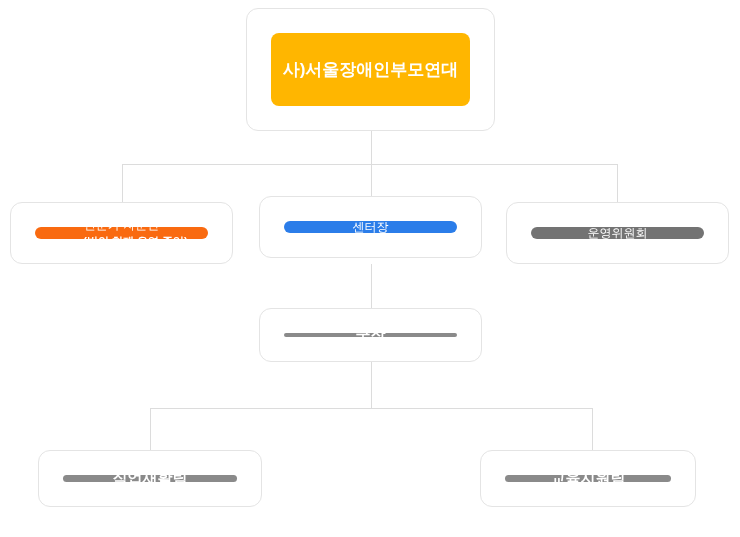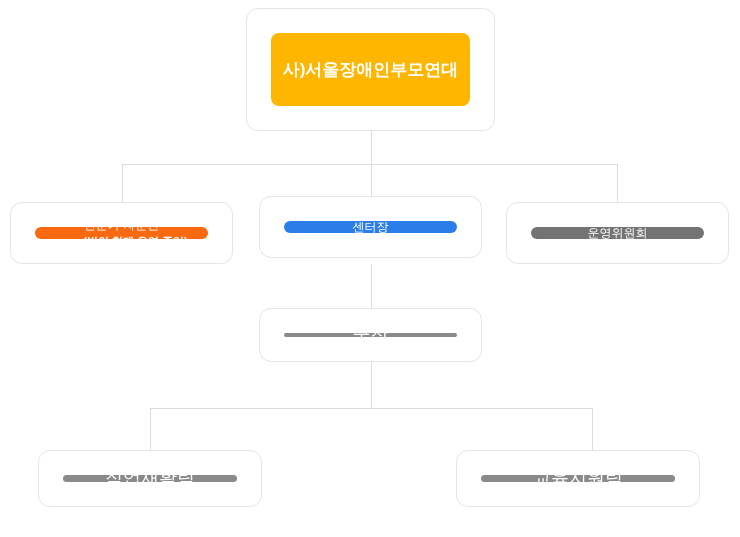--- a/index.html
+++ b/index.html
@@ -28,37 +28,37 @@
     flex-direction: column;
     align-items: center;
     justify-content: center;
     color: #ffffff;
     text-align: center;
     line-height: 1.25;
   }
   .root-label   { font-size: 17px; font-weight: 700; }
   .lv2-label    { font-size: 12px; font-weight: 400; }
   .lv2-sublabel { font-size: 11px; font-weight: 700; margin-top: 2px; margin-left: 28px; }
-  .gray-label   { font-size: 18px; font-weight: 400; }
+  .gray-label   { font-size: 15px; font-weight: 700; }
   .line {
     position: absolute;
     background: #dcdcdc;
     z-index: 1;
   }
   .line.v { width: 1px; }
   .line.h { height: 1px; }
 
   
   #node-root      { left: 246px; top: 8px;   width: 249px; height: 123px; }
   #node-advisors  { left: 10px;  top: 202px; width: 223px; height: 62px; }
   #node-director  { left: 259px; top: 196px; width: 223px; height: 62px; }
   #node-committee { left: 506px; top: 202px; width: 223px; height: 62px; }
   #node-manager   { left: 259px; top: 308px; width: 223px; height: 54px; }
   #node-team1     { left: 38px;  top: 450px; width: 224px; height: 57px; }
-  #node-team2     { left: 456px; top: 450px; width: 244px; height: 57px; }
+  #node-team2     { left: 480px; top: 450px; width: 216px; height: 57px; }
 
   
   #line-root-drop      { left: 371px; top: 130px; height: 73px; }
   #line-row2-h         { left: 122px; top: 164px; width: 496px; }
   #line-advisors-drop  { left: 122px; top: 164px; height: 39px; }
   #line-committee-drop { left: 617px; top: 164px; height: 39px; }
   #line-dir-mgr        { left: 371px; top: 264px; height: 45px; }
   #line-mgr-drop       { left: 371px; top: 362px; height: 47px; }
   #line-row4-h         { left: 150px; top: 408px; width: 443px; }
   #line-team1-drop     { left: 150px; top: 408px; height: 43px; }

